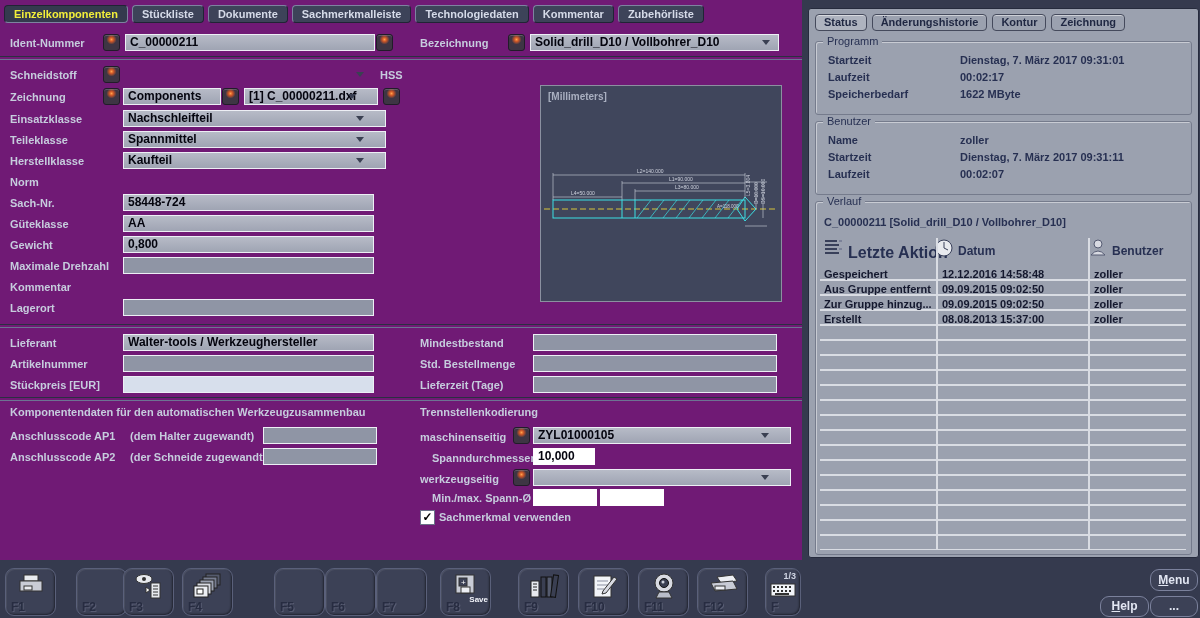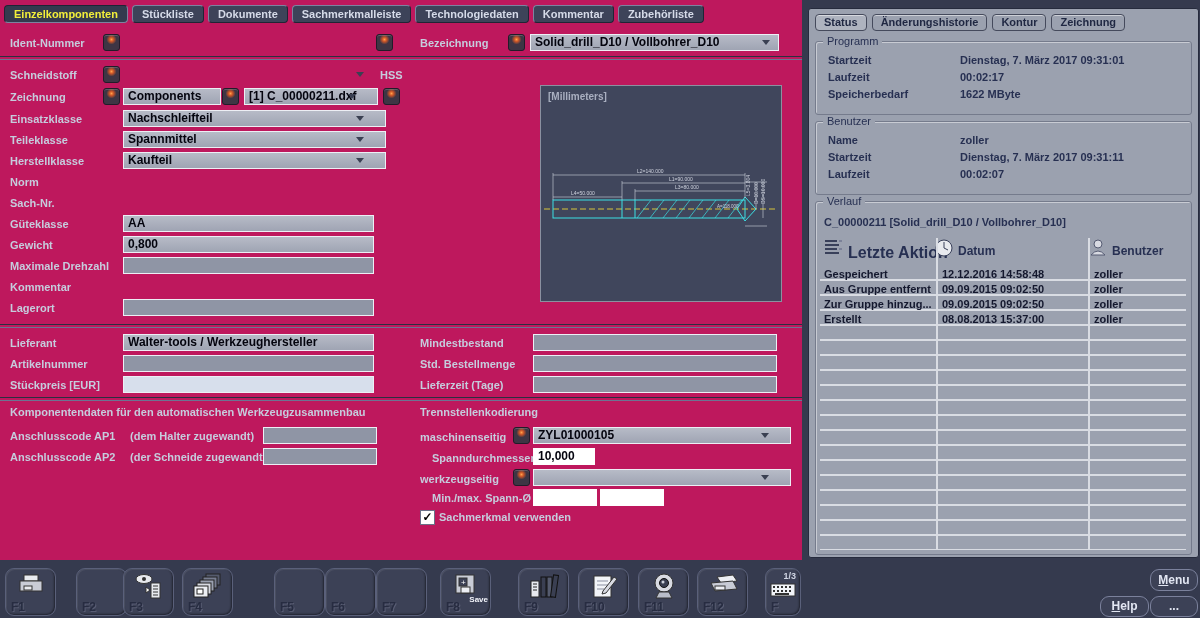--- a/index.html
+++ b/index.html
@@ -1,20 +1,20 @@
 <!DOCTYPE html>
 <html><head>
 <meta charset="utf-8">
 <style>
   html,body{margin:0;padding:0;background:#23273a;}
   #app{position:relative;width:1200px;height:618px;background:#353a4e;
        font-family:"Liberation Sans",sans-serif;overflow:hidden;}
   .abs{position:absolute;}
   
-  .main{position:absolute;left:0;top:0;width:802px;height:560px;background:#be185d;}
+  .main{position:absolute;left:0;top:0;width:802px;height:560px;background:#701a75;}
   .hsep{position:absolute;left:0;width:802px;height:2px;
         border-top:1px solid #2b2f41;border-bottom:1px solid #6d7392;}
   .lbl{position:absolute;font-size:11px;font-weight:bold;color:#c6ccdd;white-space:nowrap;}
   .fld{position:absolute;height:15px;line-height:15px;
        background:linear-gradient(#b7bbc7,#9fa4b3);border:1px solid #edeff5;
        font-size:12px;font-weight:bold;color:#04040e;padding:0 4px;
        white-space:nowrap;overflow:hidden;}
   .fld.empty{background:#8f95a5;}
   .fld.focus{background:#d7dfec;}
   .fld.white{background:#ffffff;border-color:#ffffff;}
@@ -85,20 +85,21 @@
       <div class="ttab">Stückliste</div>
       <div class="ttab">Dokumente</div>
       <div class="ttab">Sachmerkmalleiste</div>
       <div class="ttab">Technologiedaten</div>
       <div class="ttab">Kommentar</div>
       <div class="ttab">Zubehörliste</div>
     </div>
 
     <div class="lbl" style="left:10px;top:37px">Ident-Nummer</div>
     <div class="redbtn" style="left:103px;top:34px"></div>
+    <div class="fld" style="left:125px;top:34px;width:240px">C_00000211</div>
     <div class="redbtn" style="left:376px;top:34px"></div>
     <div class="lbl" style="left:420px;top:37px">Bezeichnung</div>
     <div class="redbtn" style="left:508px;top:34px"></div>
     <div class="fld dd" style="left:530px;top:34px;width:227px">Solid_drill_D10 / Vollbohrer_D10</div>
     <i class="chev" style="left:762px;top:40px;position:absolute"></i>
 
     <div class="hsep" style="top:56px"></div>
 
     <div class="lbl" style="left:10px;top:69px">Schneidstoff</div>
     <div class="redbtn" style="left:103px;top:66px"></div>
@@ -121,20 +122,21 @@
     <div class="fld dd" style="left:123px;top:131px;width:241px">Spannmittel</div>
     <i class="chev" style="left:356px;top:137px;position:absolute"></i>
 
     <div class="lbl" style="left:10px;top:155px">Herstellklasse</div>
     <div class="fld dd" style="left:123px;top:152px;width:241px">Kaufteil</div>
     <i class="chev" style="left:356px;top:158px;position:absolute"></i>
 
     <div class="lbl" style="left:10px;top:176px">Norm</div>
 
     <div class="lbl" style="left:10px;top:197px">Sach-Nr.</div>
+    <div class="fld" style="left:123px;top:194px;width:241px">58448-724</div>
 
     <div class="lbl" style="left:10px;top:218px">Güteklasse</div>
     <div class="fld" style="left:123px;top:215px;width:241px">AA</div>
 
     <div class="lbl" style="left:10px;top:239px">Gewicht</div>
     <div class="fld" style="left:123px;top:236px;width:241px">0,800</div>
 
     <div class="lbl" style="left:10px;top:260px">Maximale Drehzahl</div>
     <div class="fld empty" style="left:123px;top:257px;width:241px"></div>
 

